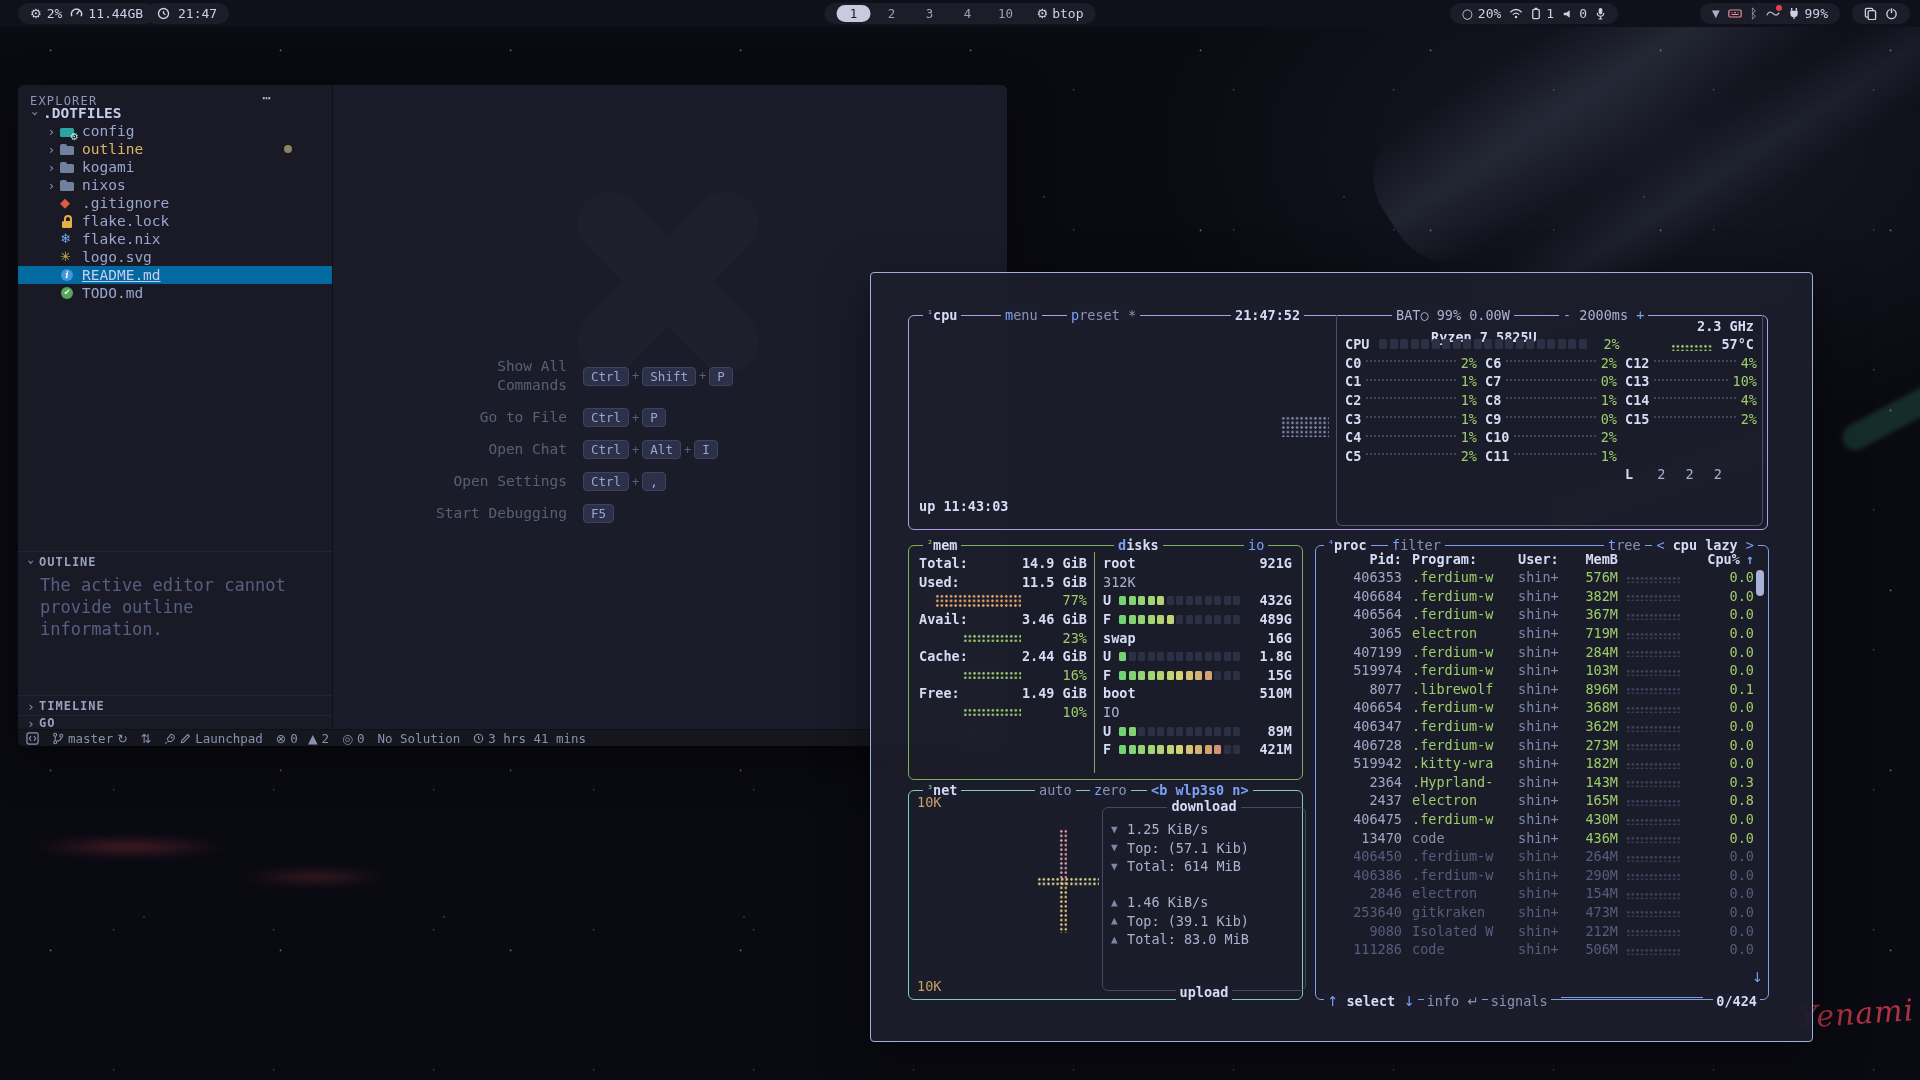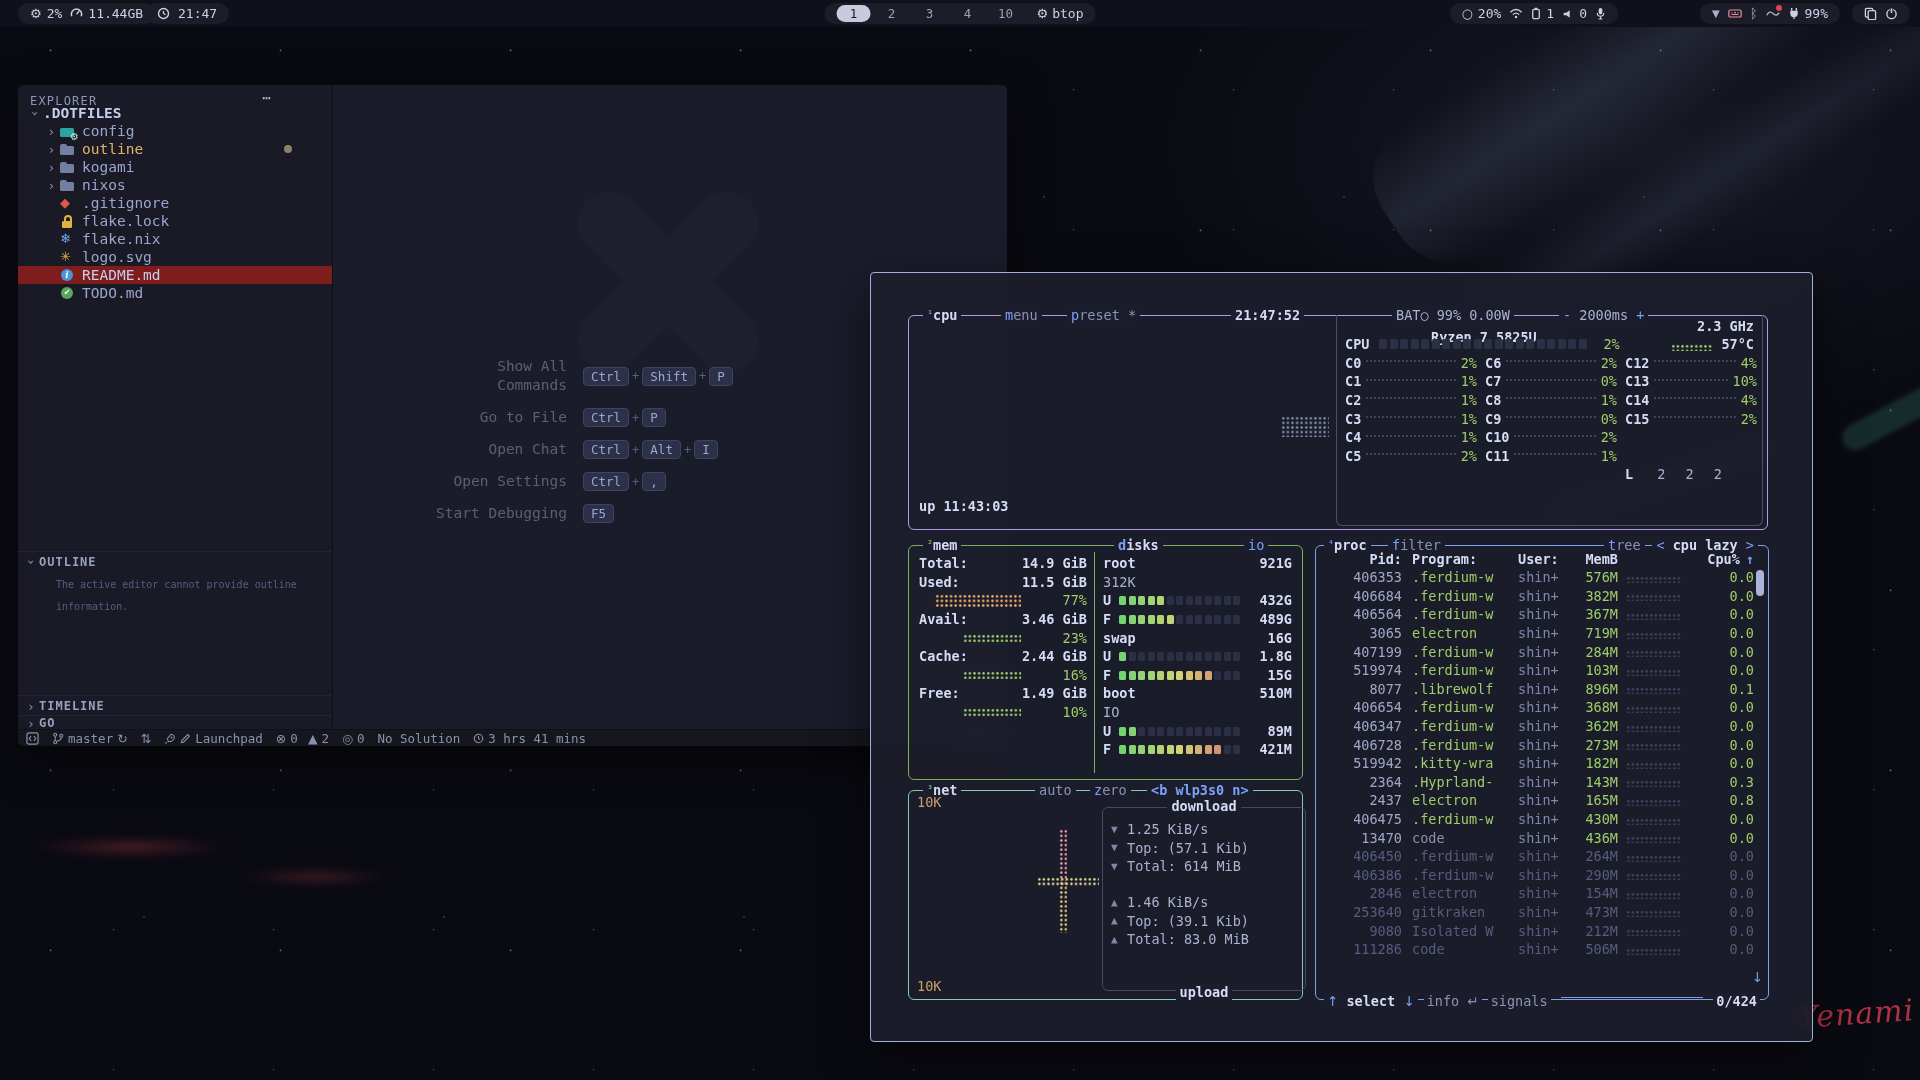--- a/index.html
+++ b/index.html
@@ -51,21 +51,21 @@
   .redot::after{content:"";position:absolute;right:-2px;top:-3px;width:6px;height:6px;border-radius:50%;background:#e0424e;}
   .pink{color:#e8919e}
 
   
   .vscode{position:absolute;left:18px;top:85px;width:989px;height:661px;background:#1b1c2a;
     border-radius:6px;box-shadow:0 14px 44px rgba(0,0,0,.55);overflow:hidden;z-index:10;color:#9aa5ce;}
   .sidebar{position:absolute;left:0;top:0;width:314px;height:644px;background:#191a25;}
   .sb-head{position:absolute;left:12px;top:9px;font-size:12px;letter-spacing:1.2px;color:#8f96b3;}
   .sb-more{position:absolute;right:60px;top:4px;color:#aab0c8;font-size:15px;letter-spacing:1px;}
   .trow{position:absolute;left:0;width:314px;height:18px;display:flex;align-items:center;font-size:14.5px;color:#9aa5ce;}
-  .trow.selected{background:#7f1d1d;color:#c5cdf0;}
+  .trow.selected{background:#0369a1;color:#c5cdf0;text-decoration:underline;}
   .chev{width:15px;text-align:center;color:#8a91ad;flex:none;font-size:13px;}
   .chev.down{transform:rotate(90deg);}
   .ind1{padding-left:10px}.ind2{padding-left:26px}
   .tname.accent{color:#dcb46a;}
   .dot{display:none;width:8px;height:8px;border-radius:50%;background:#8d8169;margin-left:auto;margin-right:66px;}
   .dot.show{display:block;}
   .ficon{width:18px;height:15px;position:relative;display:inline-block;flex:none;margin-right:5px;}
   .ficon.folder::before,.ficon.folder-config::before{content:"";position:absolute;left:1px;top:4px;width:14px;height:9px;background:#72809f;border-radius:1.5px;}
   .ficon.folder::after{content:"";position:absolute;left:1px;top:2px;width:7px;height:4px;background:#72809f;border-radius:2px 2px 0 0;}
   .ficon.folder-config::before{background:#2ba3a0;}
@@ -74,21 +74,21 @@
   .ficon.lock::before{content:"";position:absolute;left:3px;top:7px;width:10px;height:7px;background:#e3b341;border-radius:1.5px;}
   .ficon.lock::after{content:"";position:absolute;left:5px;top:1px;width:4px;height:7px;border:2px solid #e3b341;border-bottom:none;border-radius:4px 4px 0 0;}
   .ficon.nix::before{content:"❄";position:absolute;left:1px;top:-1px;color:#6fa8e8;font:13px "DejaVu Sans",sans-serif;}
   .ficon.svg::before{content:"✳";position:absolute;left:1px;top:-1px;color:#e3b341;font:700 13px "DejaVu Sans",sans-serif;}
   .ficon.info::before{content:"i";position:absolute;left:2px;top:1px;width:12px;height:12px;background:#4596d8;color:#fff;
       border-radius:50%;font:italic 700 9px "DejaVu Serif",serif;text-align:center;line-height:12px;}
   .ficon.check::before{content:"✔";position:absolute;left:2px;top:1px;width:12px;height:12px;background:#58a65c;color:#fff;
       border-radius:50%;font:8px "DejaVu Sans",sans-serif;text-align:center;line-height:12px;}
   .section{position:absolute;left:0;width:314px;border-top:1px solid #232433;display:flex;align-items:center;
       font-size:12px;letter-spacing:1px;color:#9aa1bd;height:20px;}
-  .outline-msg{position:absolute;left:38px;top:489px;width:270px;font-size:10px;color:#565f82;line-height:22px;}
+  .outline-msg{position:absolute;left:22px;top:489px;width:270px;font-size:17px;color:#565f82;line-height:22px;}
   .editor{position:absolute;left:314px;top:0;width:675px;height:644px;background:#1b1c2a;border-left:1px solid #111119;}
   .wm{position:absolute;left:170px;top:35px;width:330px;height:330px;opacity:.5;}
   .wm i{position:absolute;left:50px;top:130px;width:230px;height:64px;border-radius:34px;background:#20222f;display:block;}
   .wm i:first-child{transform:rotate(45deg);}
   .wm i:last-child{transform:rotate(-45deg);}
   .shortcuts{position:absolute;left:92px;top:272px;display:flex;flex-direction:column;gap:13px;justify-content:space-between;}
   .sc-row{display:flex;align-items:center;}
   .sc-label{width:142px;text-align:right;color:#586074;font-size:14.5px;line-height:19px;}
   .sc-keys{display:flex;align-items:center;margin-left:16px;gap:3px;}
   .kbd{background:#2c3048;border:1px solid #3e4460;border-radius:4px;color:#9aa5ce;

